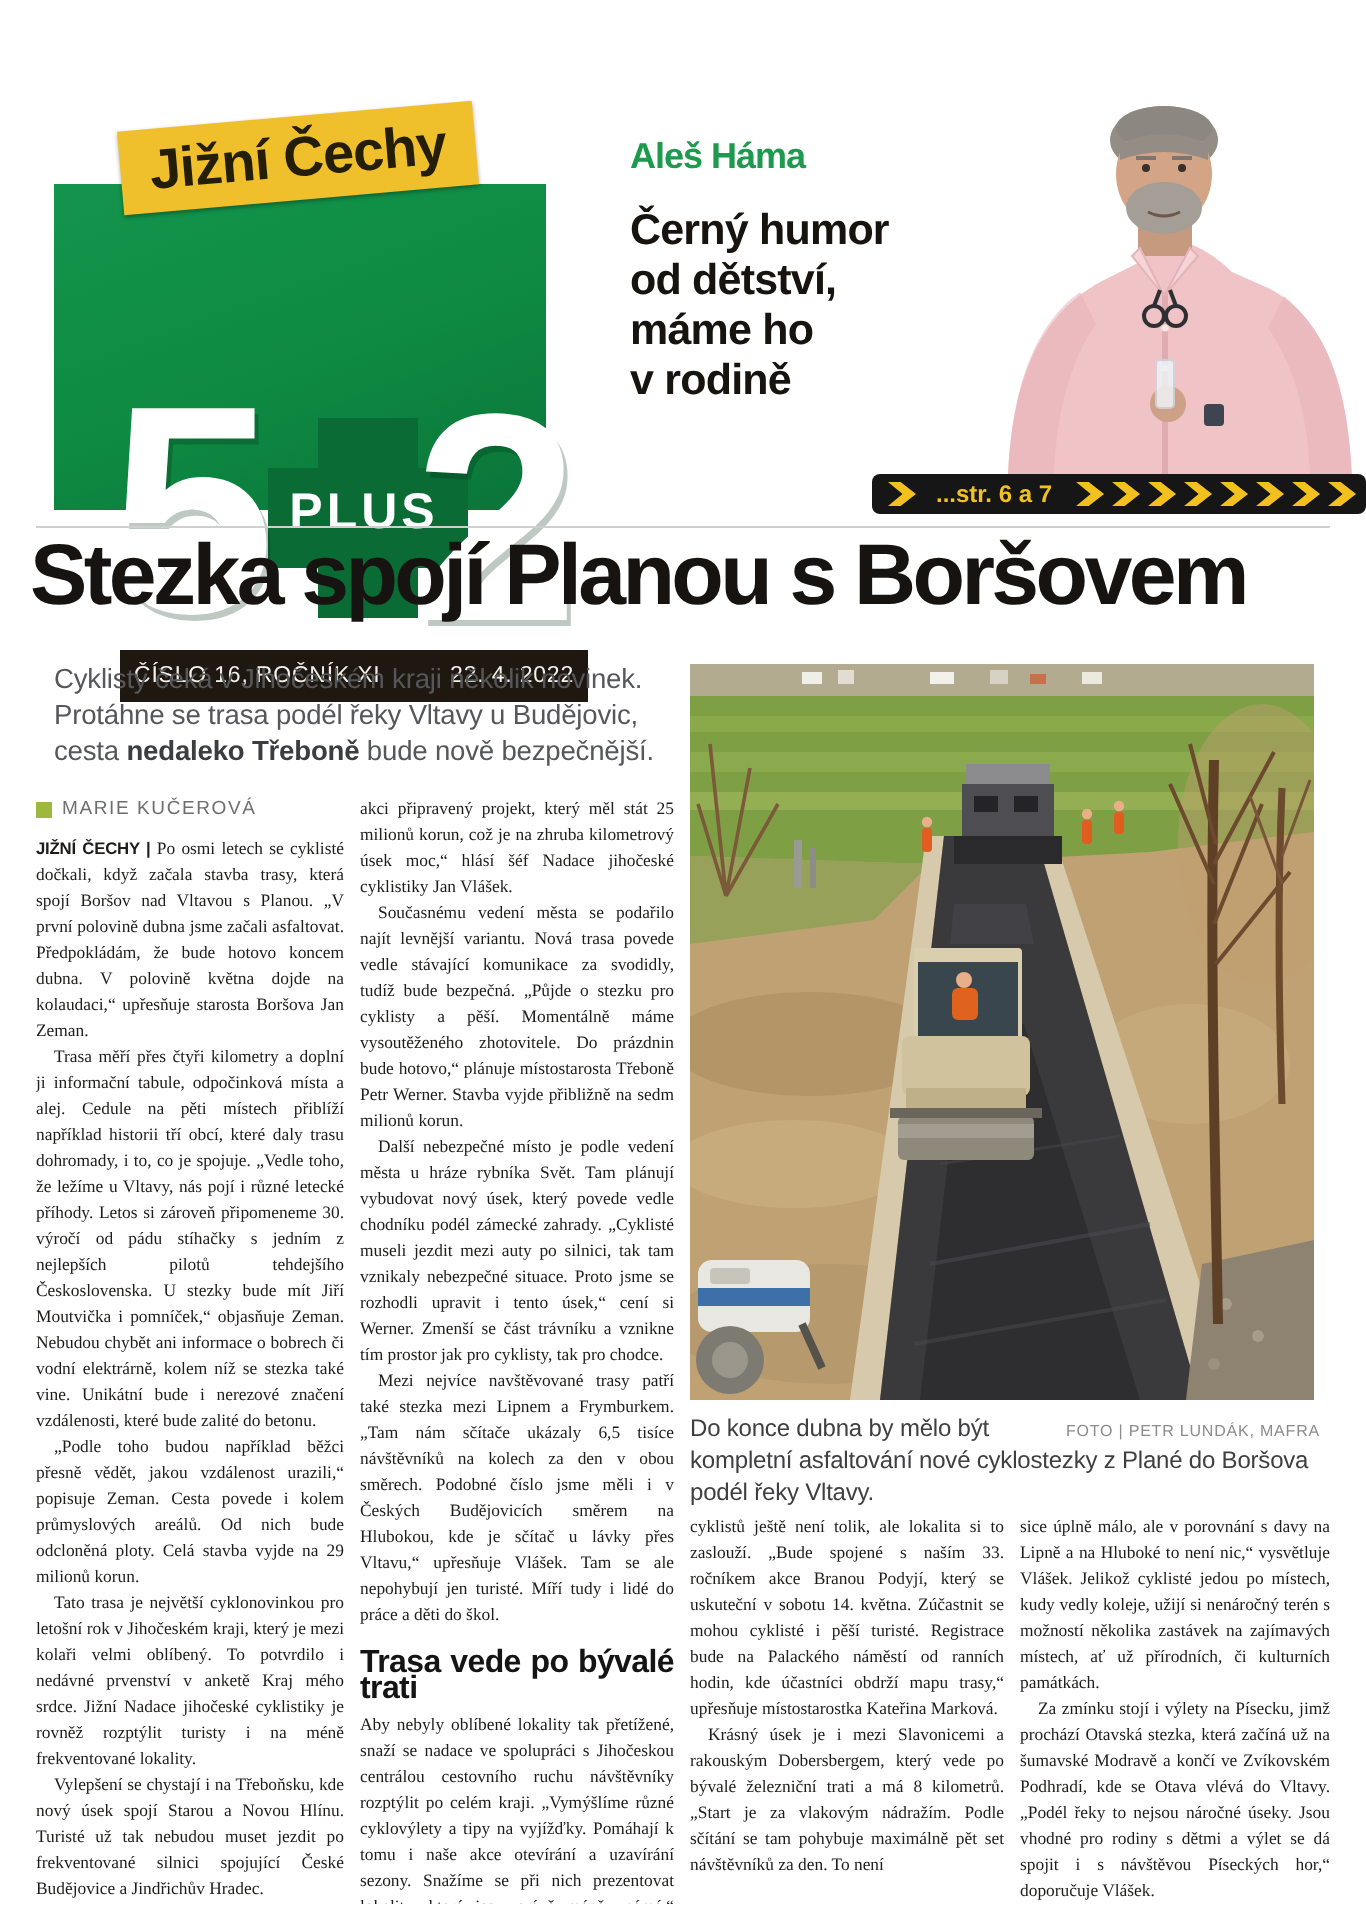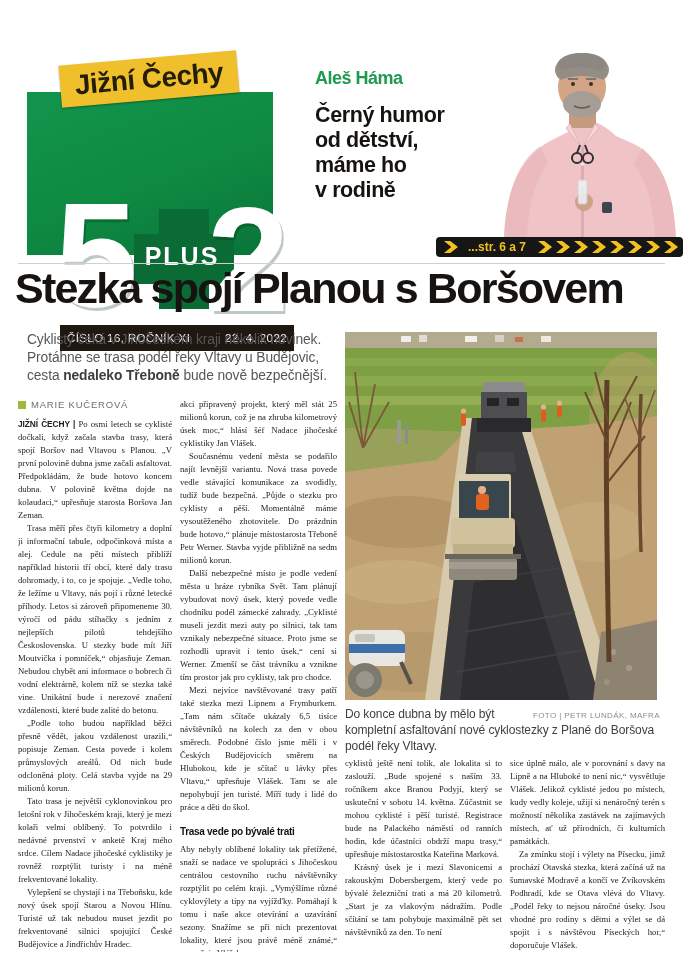--- a/index.html
+++ b/index.html
@@ -44,21 +44,21 @@
     font-size:13.8px; line-height:1.32; color:#56575b; letter-spacing:-0.1px; }
   .lead b { color:#3c3d41; }
   .byline { position:absolute; left:18px; top:399px; display:flex; align-items:center; gap:5px;
     font-size:9.5px; color:#6d6e70; letter-spacing:.8px; }
   .byline .sq { width:8px; height:8px; background:#9db83c; }
   .bodycol { position:absolute; font-family:"Liberation Serif", serif; font-size:8.7px;
     line-height:13px; color:#1d1c1a; text-align:justify; overflow:hidden; }
   .bodycol p { margin:0; text-indent:9px; }
   .bodycol p.noindent { text-indent:0; }
   .dateline { font-family:"Liberation Sans", sans-serif; font-weight:bold; font-size:8.4px; letter-spacing:-0.1px; }
-  .subhead { font-family:"Liberation Sans", sans-serif; font-weight:bold; font-size:10px;
+  .subhead { font-family:"Liberation Sans", sans-serif; font-weight:bold; font-size:16px;
     color:#141414; letter-spacing:-0.3px; margin:11px 0 5px; }
   .col1 { left:18px;  top:418px; width:154px; height:534px; }
   .col2 { left:180px; top:398px; width:157px; height:554px; }
   .col3 { left:345px; top:757px; width:157px; height:196px; }
   .col4 { left:510px; top:757px; width:155px; height:196px; }
   
   .photo { position:absolute; left:345px; top:332px; width:312px; height:368px; }
   .caption { position:absolute; left:345px; top:706px; width:315px;
     font-size:12px; line-height:1.35; color:#3f3f41; letter-spacing:-0.1px; }
   .credit { float:right; font-size:8px; color:#8c8c8c; letter-spacing:.4px; margin-top:5px; }
@@ -150,38 +150,38 @@
 
   <div class="byline">
     <span class="sq"></span>
     <span>MARIE KUČEROVÁ</span>
   </div>
 
   <div class="bodycol col1">
     <p class="noindent"><b class="dateline">JIŽNÍ ČECHY |</b><span> Po osmi letech se cyklisté dočkali, když začala stavba trasy, která spojí Boršov nad Vltavou s Planou. „V první polovině dubna jsme začali asfaltovat. Předpokládám, že bude hotovo koncem dubna. V polovině května dojde na kolaudaci,“ upřesňuje starosta Boršova Jan Zeman.</span></p>
     <p>Trasa měří přes čtyři kilometry a doplní ji informační tabule, odpočinková místa a alej. Cedule na pěti místech přiblíží například historii tří obcí, které daly trasu dohromady, i to, co je spojuje. „Vedle toho, že ležíme u Vltavy, nás pojí i různé letecké příhody. Letos si zároveň připomeneme 30. výročí od pádu stíhačky s jedním z nejlepších pilotů tehdejšího Československa. U stezky bude mít Jiří Moutvička i pomníček,“ objasňuje Zeman. Nebudou chybět ani informace o bobrech či vodní elektrárně, kolem níž se stezka také vine. Unikátní bude i nerezové značení vzdálenosti, které bude zalité do betonu.</p>
     <p>„Podle toho budou například běžci přesně vědět, jakou vzdálenost urazili,“ popisuje Zeman. Cesta povede i kolem průmyslových areálů. Od nich bude odcloněná ploty. Celá stavba vyjde na 29 milionů korun.</p>
-    <p>Tato trasa je největší cyklonovinkou pro letošní rok v Jihočeském kraji, který je mezi kolaři velmi oblíbený. To potvrdilo i nedávné prvenství v anketě Kraj mého srdce. Cílem Nadace jihočeské cyklistiky je rovněž rozptýlit turisty i na méně frekventované lokality.</p>
+    <p>Tato trasa je největší cyklonovinkou pro letošní rok v Jihočeském kraji, který je mezi kolaři velmi oblíbený. To potvrdilo i nedávné prvenství v anketě Kraj mého srdce. Jižní Nadace jihočeské cyklistiky je rovněž rozptýlit turisty i na méně frekventované lokality.</p>
     <p>Vylepšení se chystají i na Třeboňsku, kde nový úsek spojí Starou a Novou Hlínu. Turisté už tak nebudou muset jezdit po frekventované silnici spojující České Budějovice a Jindřichův Hradec.</p>
     <p>„Jde o poměrně známou trasu okolo Třeboně. Je to úsek, v němž museli cyklisté z hráze rybníka Vítek vjet na silnici první třídy. V minulosti už byl na tuto</p>
   </div>
 
   <div class="bodycol col2">
     <p class="noindent">akci připravený projekt, který měl stát 25 milionů korun, což je na zhruba kilometrový úsek moc,“ hlásí šéf Nadace jihočeské cyklistiky Jan Vlášek.</p>
     <p>Současnému vedení města se podařilo najít levnější variantu. Nová trasa povede vedle stávající komunikace za svodidly, tudíž bude bezpečná. „Půjde o stezku pro cyklisty a pěší. Momentálně máme vysoutěženého zhotovitele. Do prázdnin bude hotovo,“ plánuje místostarosta Třeboně Petr Werner. Stavba vyjde přibližně na sedm milionů korun.</p>
     <p>Další nebezpečné místo je podle vedení města u hráze rybníka Svět. Tam plánují vybudovat nový úsek, který povede vedle chodníku podél zámecké zahrady. „Cyklisté museli jezdit mezi auty po silnici, tak tam vznikaly nebezpečné situace. Proto jsme se rozhodli upravit i tento úsek,“ cení si Werner. Zmenší se část trávníku a vznikne tím prostor jak pro cyklisty, tak pro chodce.</p>
     <p>Mezi nejvíce navštěvované trasy patří také stezka mezi Lipnem a Frymburkem. „Tam nám sčítače ukázaly 6,5 tisíce návštěvníků na kolech za den v obou směrech. Podobné číslo jsme měli i v Českých Budějovicích směrem na Hlubokou, kde je sčítač u lávky přes Vltavu,“ upřesňuje Vlášek. Tam se ale nepohybují jen turisté. Míří tudy i lidé do práce a děti do škol.</p>
     <div class="subhead">Trasa vede po bývalé trati</div>
     <p class="noindent">Aby nebyly oblíbené lokality tak přetížené, snaží se nadace ve spolupráci s Jihočeskou centrálou cestovního ruchu návštěvníky rozptýlit po celém kraji. „Vymýšlíme různé cyklovýlety a tipy na vyjížďky. Pomáhají k tomu i naše akce otevírání a uzavírání sezony. Snažíme se při nich prezentovat lokality, které jsou právě méně známé,“ naznačuje Vlášek.</p>
 
   </div>
 
   <div class="bodycol col3">
     <p class="noindent">cyklistů ještě není tolik, ale lokalita si to zaslouží. „Bude spojené s naším 33. ročníkem akce Branou Podyjí, který se uskuteční v sobotu 14. května. Zúčastnit se mohou cyklisté i pěší turisté. Registrace bude na Palackého náměstí od ranních hodin, kde účastníci obdrží mapu trasy,“ upřesňuje místostarostka Kateřina Marková.</p>
-    <p>Krásný úsek je i mezi Slavonicemi a rakouským Dobersbergem, který vede po bývalé železniční trati a má 20 kilometrů. „Start je za vlakovým nádražím. Podle sčítání se tam pohybuje maximálně pět set návštěvníků za den. To není</p>
+    <p>Krásný úsek je i mezi Slavonicemi a rakouským Dobersbergem, který vede po bývalé železniční trati a má 8 kilometrů. „Start je za vlakovým nádražím. Podle sčítání se tam pohybuje maximálně pět set návštěvníků za den. To není</p>
   </div>
 
   <div class="bodycol col4">
     <p class="noindent">sice úplně málo, ale v porovnání s davy na Lipně a na Hluboké to není nic,“ vysvětluje Vlášek. Jelikož cyklisté jedou po místech, kudy vedly koleje, užijí si nenáročný terén s možností několika zastávek na zajímavých místech, ať už přírodních, či kulturních památkách.</p>
     <p>Za zmínku stojí i výlety na Písecku, jimž prochází Otavská stezka, která začíná už na šumavské Modravě a končí ve Zvíkovském Podhradí, kde se Otava vlévá do Vltavy. „Podél řeky to nejsou náročné úseky. Jsou vhodné pro rodiny s dětmi a výlet se dá spojit i s návštěvou Píseckých hor,“ doporučuje Vlášek.</p>
   </div>
 
   <svg class="photo" viewBox="0 0 312 368" xmlns="http://www.w3.org/2000/svg">
     <rect width="312" height="368" fill="#bfa173"></rect>
 

